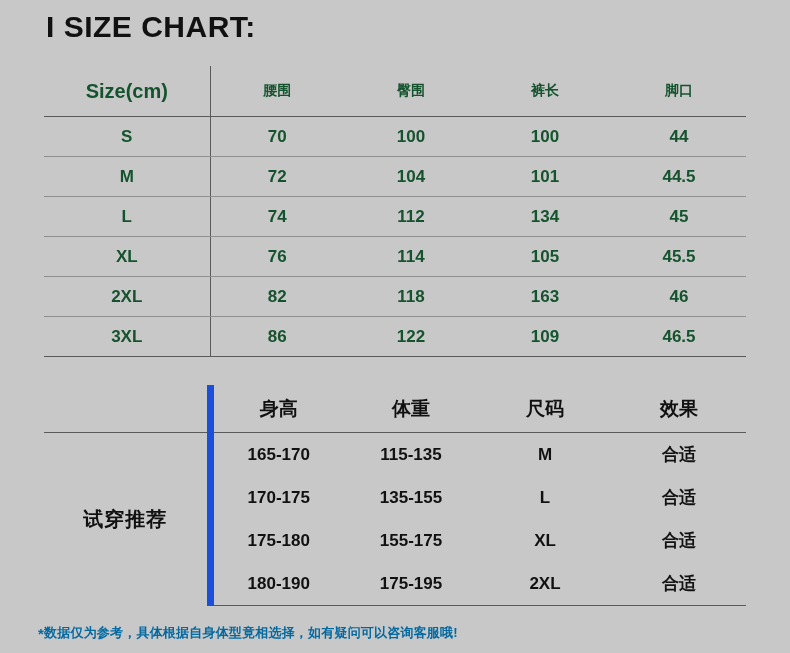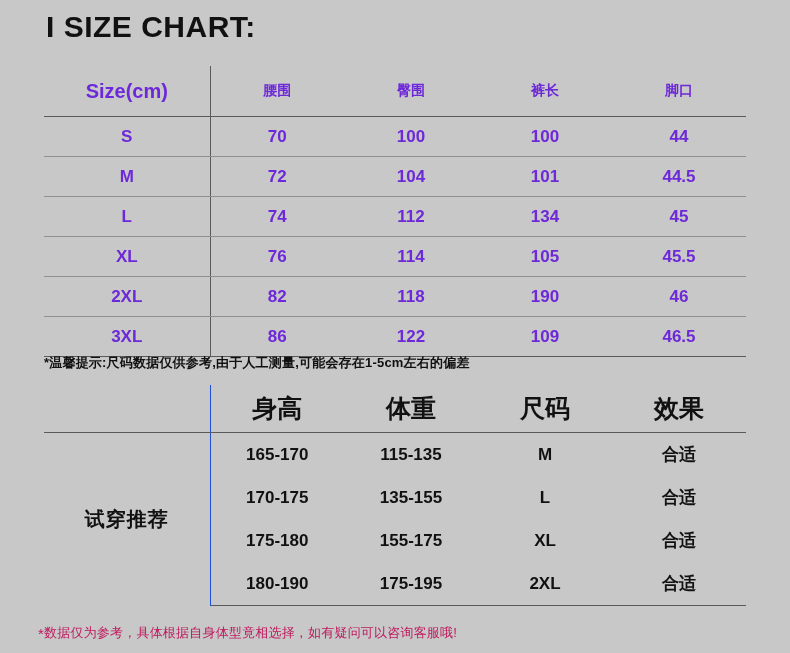--- a/index.html
+++ b/index.html
@@ -42,21 +42,21 @@
   }
   .size-table col.c0 { width: 166px; }
   .size-table col.c1 { width: 134px; }
   .size-table col.c2 { width: 134px; }
   .size-table col.c3 { width: 134px; }
   .size-table col.c4 { width: 134px; }
 
   .size-table th, .size-table td {
     text-align: center;
     font-weight: bold;
-    color: #6d28d9;
+    color: #14532d;
     border-bottom: 1px solid #8f8f8f;
     padding: 0;
     height: 39px;
     vertical-align: middle;
   }
   .size-table thead th {
     height: 50px;
     font-size: 14px;
     border-bottom: 1px solid #5a5a5a;
   }
@@ -101,49 +101,49 @@
 
   .rec-table th, .rec-table td {
     text-align: center;
     font-weight: bold;
     color: #111;
     padding: 0;
     vertical-align: middle;
   }
   .rec-table thead th {
     height: 47px;
-    font-size: 25px;
+    font-size: 19px;
     border-bottom: 1px solid #5a5a5a;
   }
   .rec-table tbody td {
     height: 43px;
     font-size: 17px;
   }
   .rec-table .vline {
-    border-right: 1px solid #1d4ed8;
+    border-right: 7px solid #1d4ed8;
     font-family: Liberation Mono, monospace;
   }
   .rec-table .label-cell {
     font-size: 20px;
     letter-spacing: 1px;
   }
   .rec-table tbody tr:last-child td {
     border-bottom: 1px solid #5a5a5a;
   }
   .rec-table thead th.blank {
     border-bottom: 1px solid #5a5a5a;
   }
 
   .note2 {
     position: absolute;
     left: 38px;
     top: 624px;
     font-size: 13px;
-    font-weight: normal;
-    color: #be185d;
+    font-weight: bold;
+    color: #0369a1;
     letter-spacing: 0.2px;
   }
   .note2 .star {
     font-size: 15px;
     vertical-align: -2px;
   }
 </style>
 </head>
 <body>
 
@@ -194,34 +194,33 @@
         <td class="c0cell">XL</td>
         <td>76</td>
         <td>114</td>
         <td>105</td>
         <td>45.5</td>
       </tr>
       <tr>
         <td class="c0cell">2XL</td>
         <td>82</td>
         <td>118</td>
-        <td>190</td>
+        <td>163</td>
         <td>46</td>
       </tr>
       <tr>
         <td class="c0cell">3XL</td>
         <td>86</td>
         <td>122</td>
         <td>109</td>
         <td>46.5</td>
       </tr>
     </tbody>
   </table>
 
-  <div class="note1">*温馨提示:尺码数据仅供参考,由于人工测量,可能会存在1-5cm左右的偏差</div>
 
   <table class="rec-table">
     <colgroup>
       <col class="r0">
         <col class="r1">
         <col class="r2">
         <col class="r3">
         <col class="r4">
     </colgroup>
     <thead>

